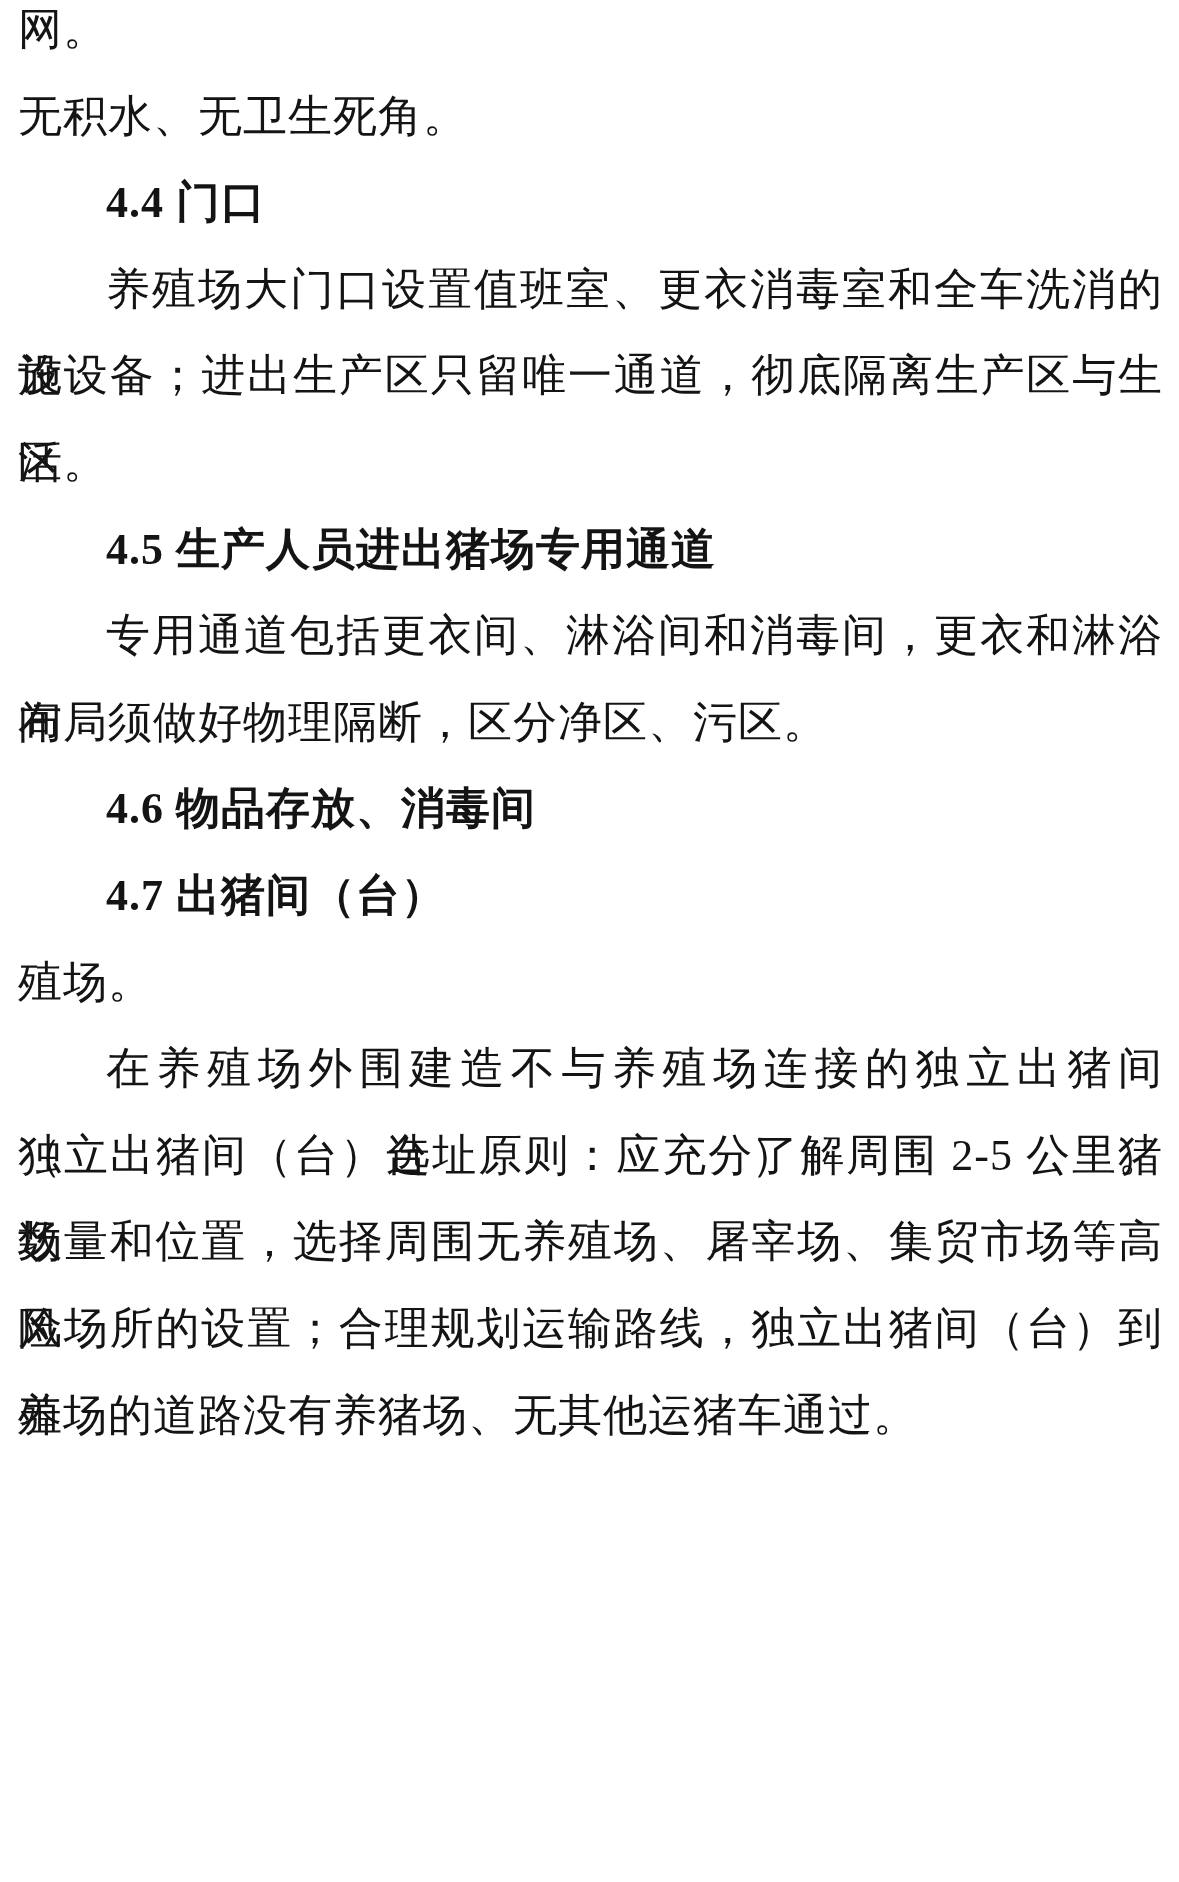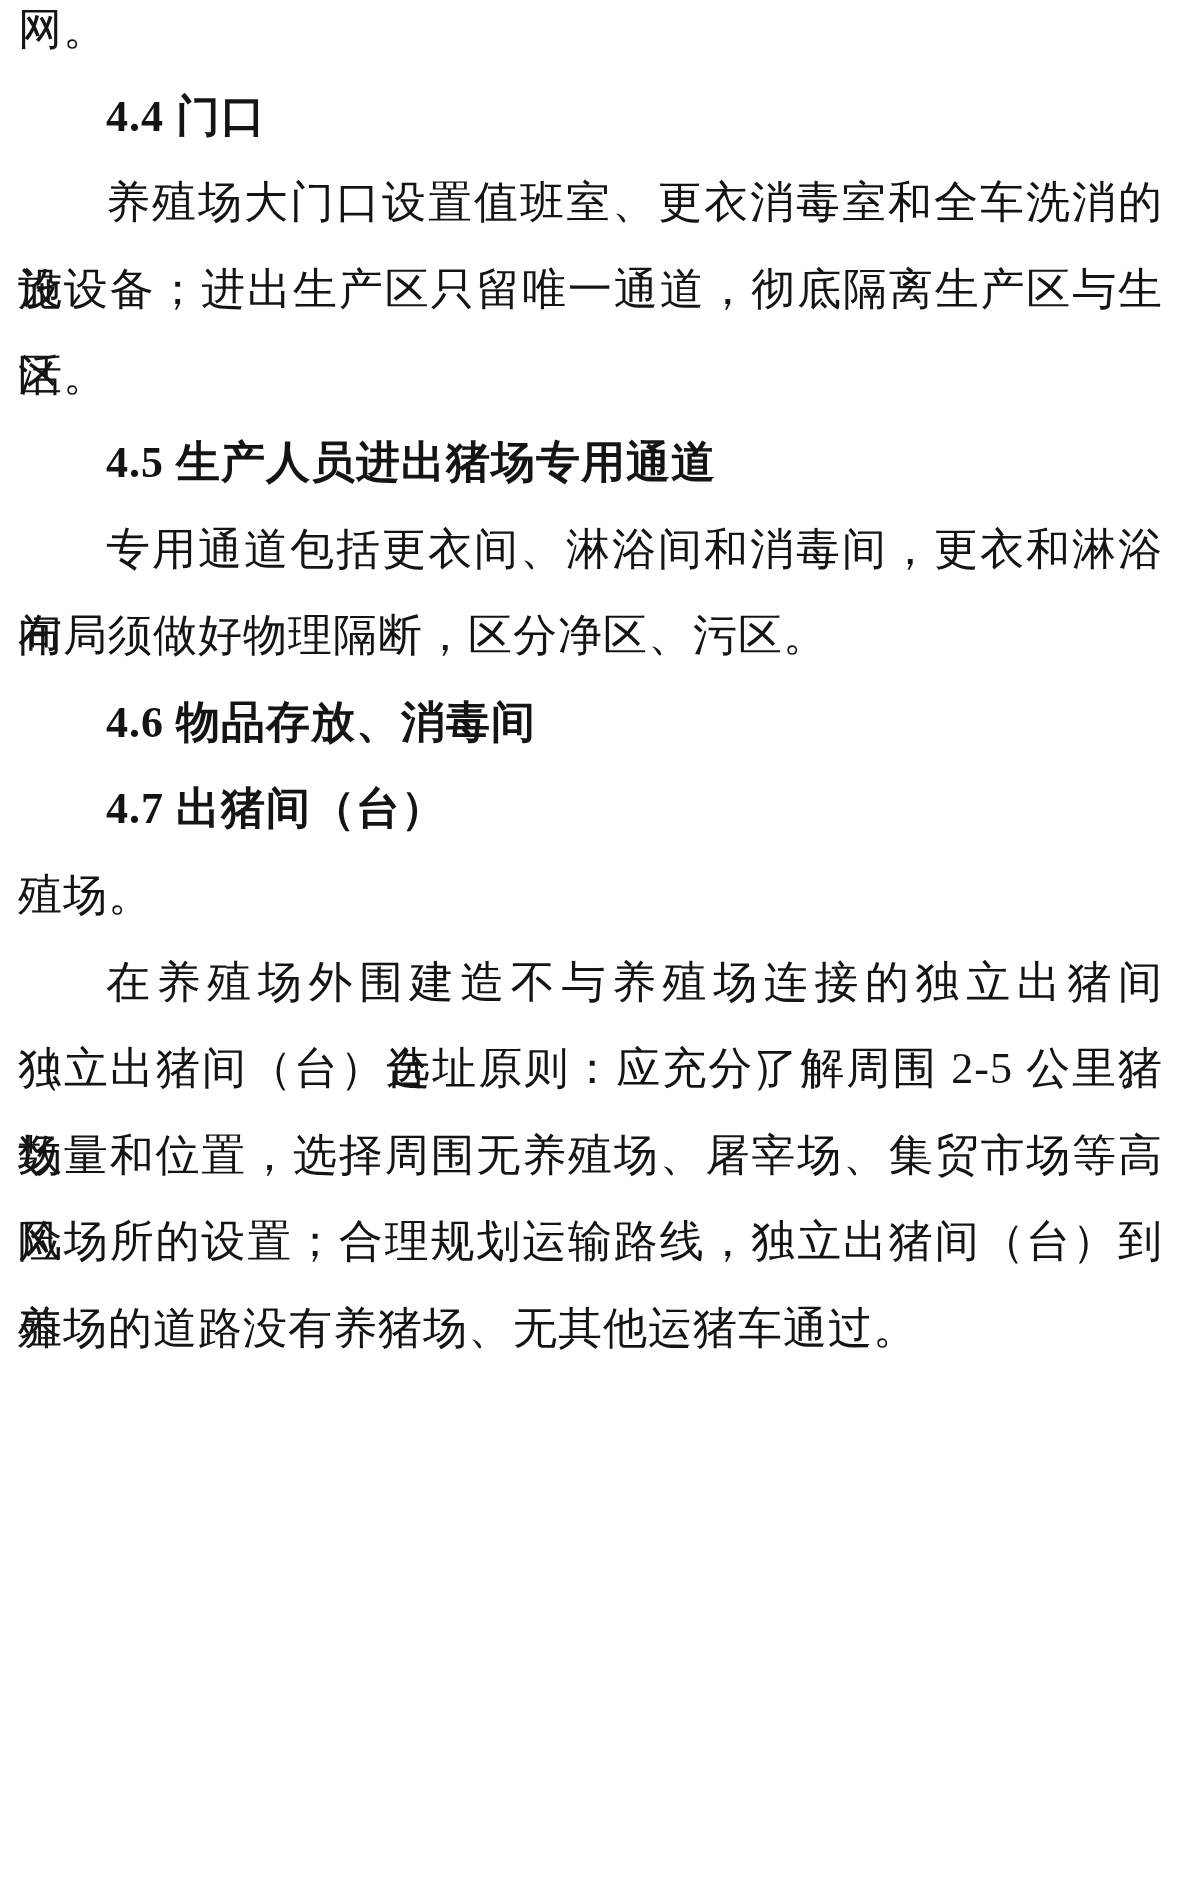--- a/index.html
+++ b/index.html
@@ -44,20 +44,21 @@
   .seg-normal {
     font-weight: normal;
   }
 </style>
 </head>
 <body>
 
 <div class="page">
   <div class="doc-inner" id="doc-body">
       <div class="text-line"><span class="seg-normal">网。</span></div>
+      <div class="text-line"><span class="seg-normal">无积水、无卫生死角。</span></div>
       <div class="text-line indent"><span class="seg-bold">4.4 门口</span></div>
       <div class="text-line indent justify"><span class="seg-normal">养殖场大门口设置值班室、更衣消毒室和全车洗消的设</span></div>
       <div class="text-line justify"><span class="seg-normal">施设备；进出生产区只留唯一通道，彻底隔离生产区与生活</span></div>
       <div class="text-line"><span class="seg-normal">区。</span></div>
       <div class="text-line indent"><span class="seg-bold">4.5 生产人员进出猪场专用通道</span></div>
       <div class="text-line indent justify"><span class="seg-normal">专用通道包括更衣间、淋浴间和消毒间，更衣和淋浴间</span></div>
       <div class="text-line"><span class="seg-normal">布局须做好物理隔断，区分净区、污区。</span></div>
       <div class="text-line indent"><span class="seg-bold">4.6 物品存放、消毒间</span></div>
       <div class="text-line indent"><span class="seg-bold">4.7 出猪间（台）</span></div>
       <div class="text-line"><span class="seg-normal">殖场。</span></div>

